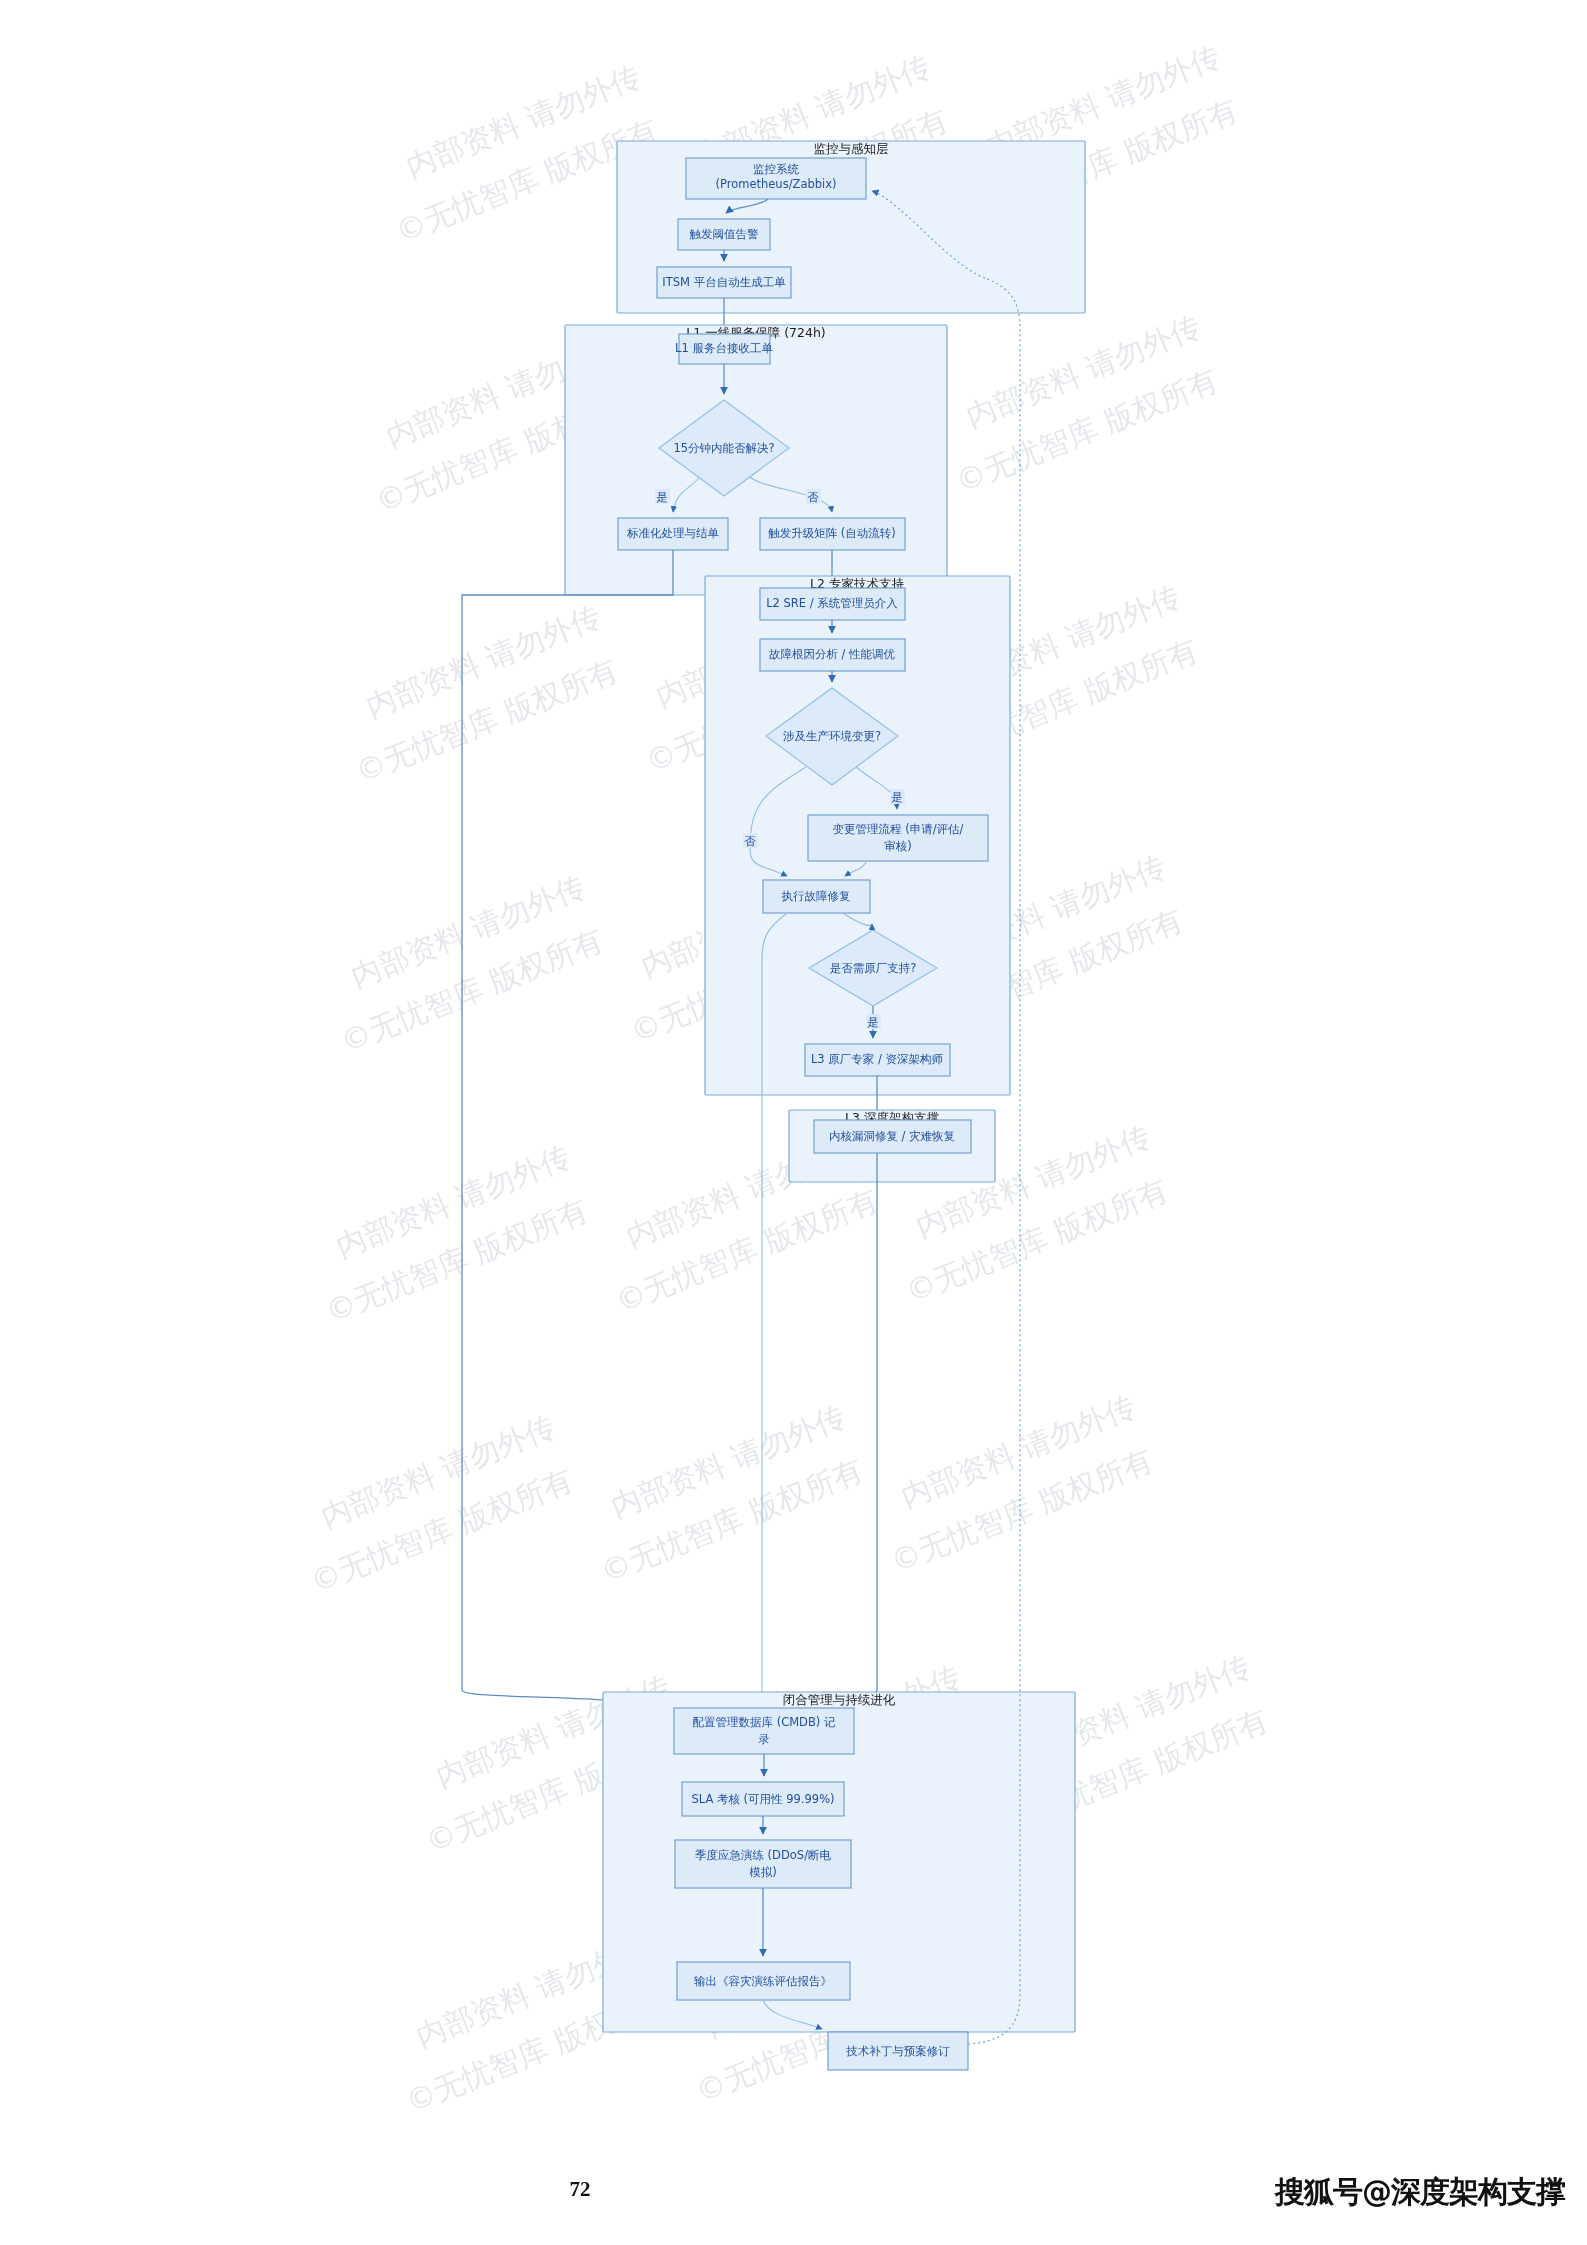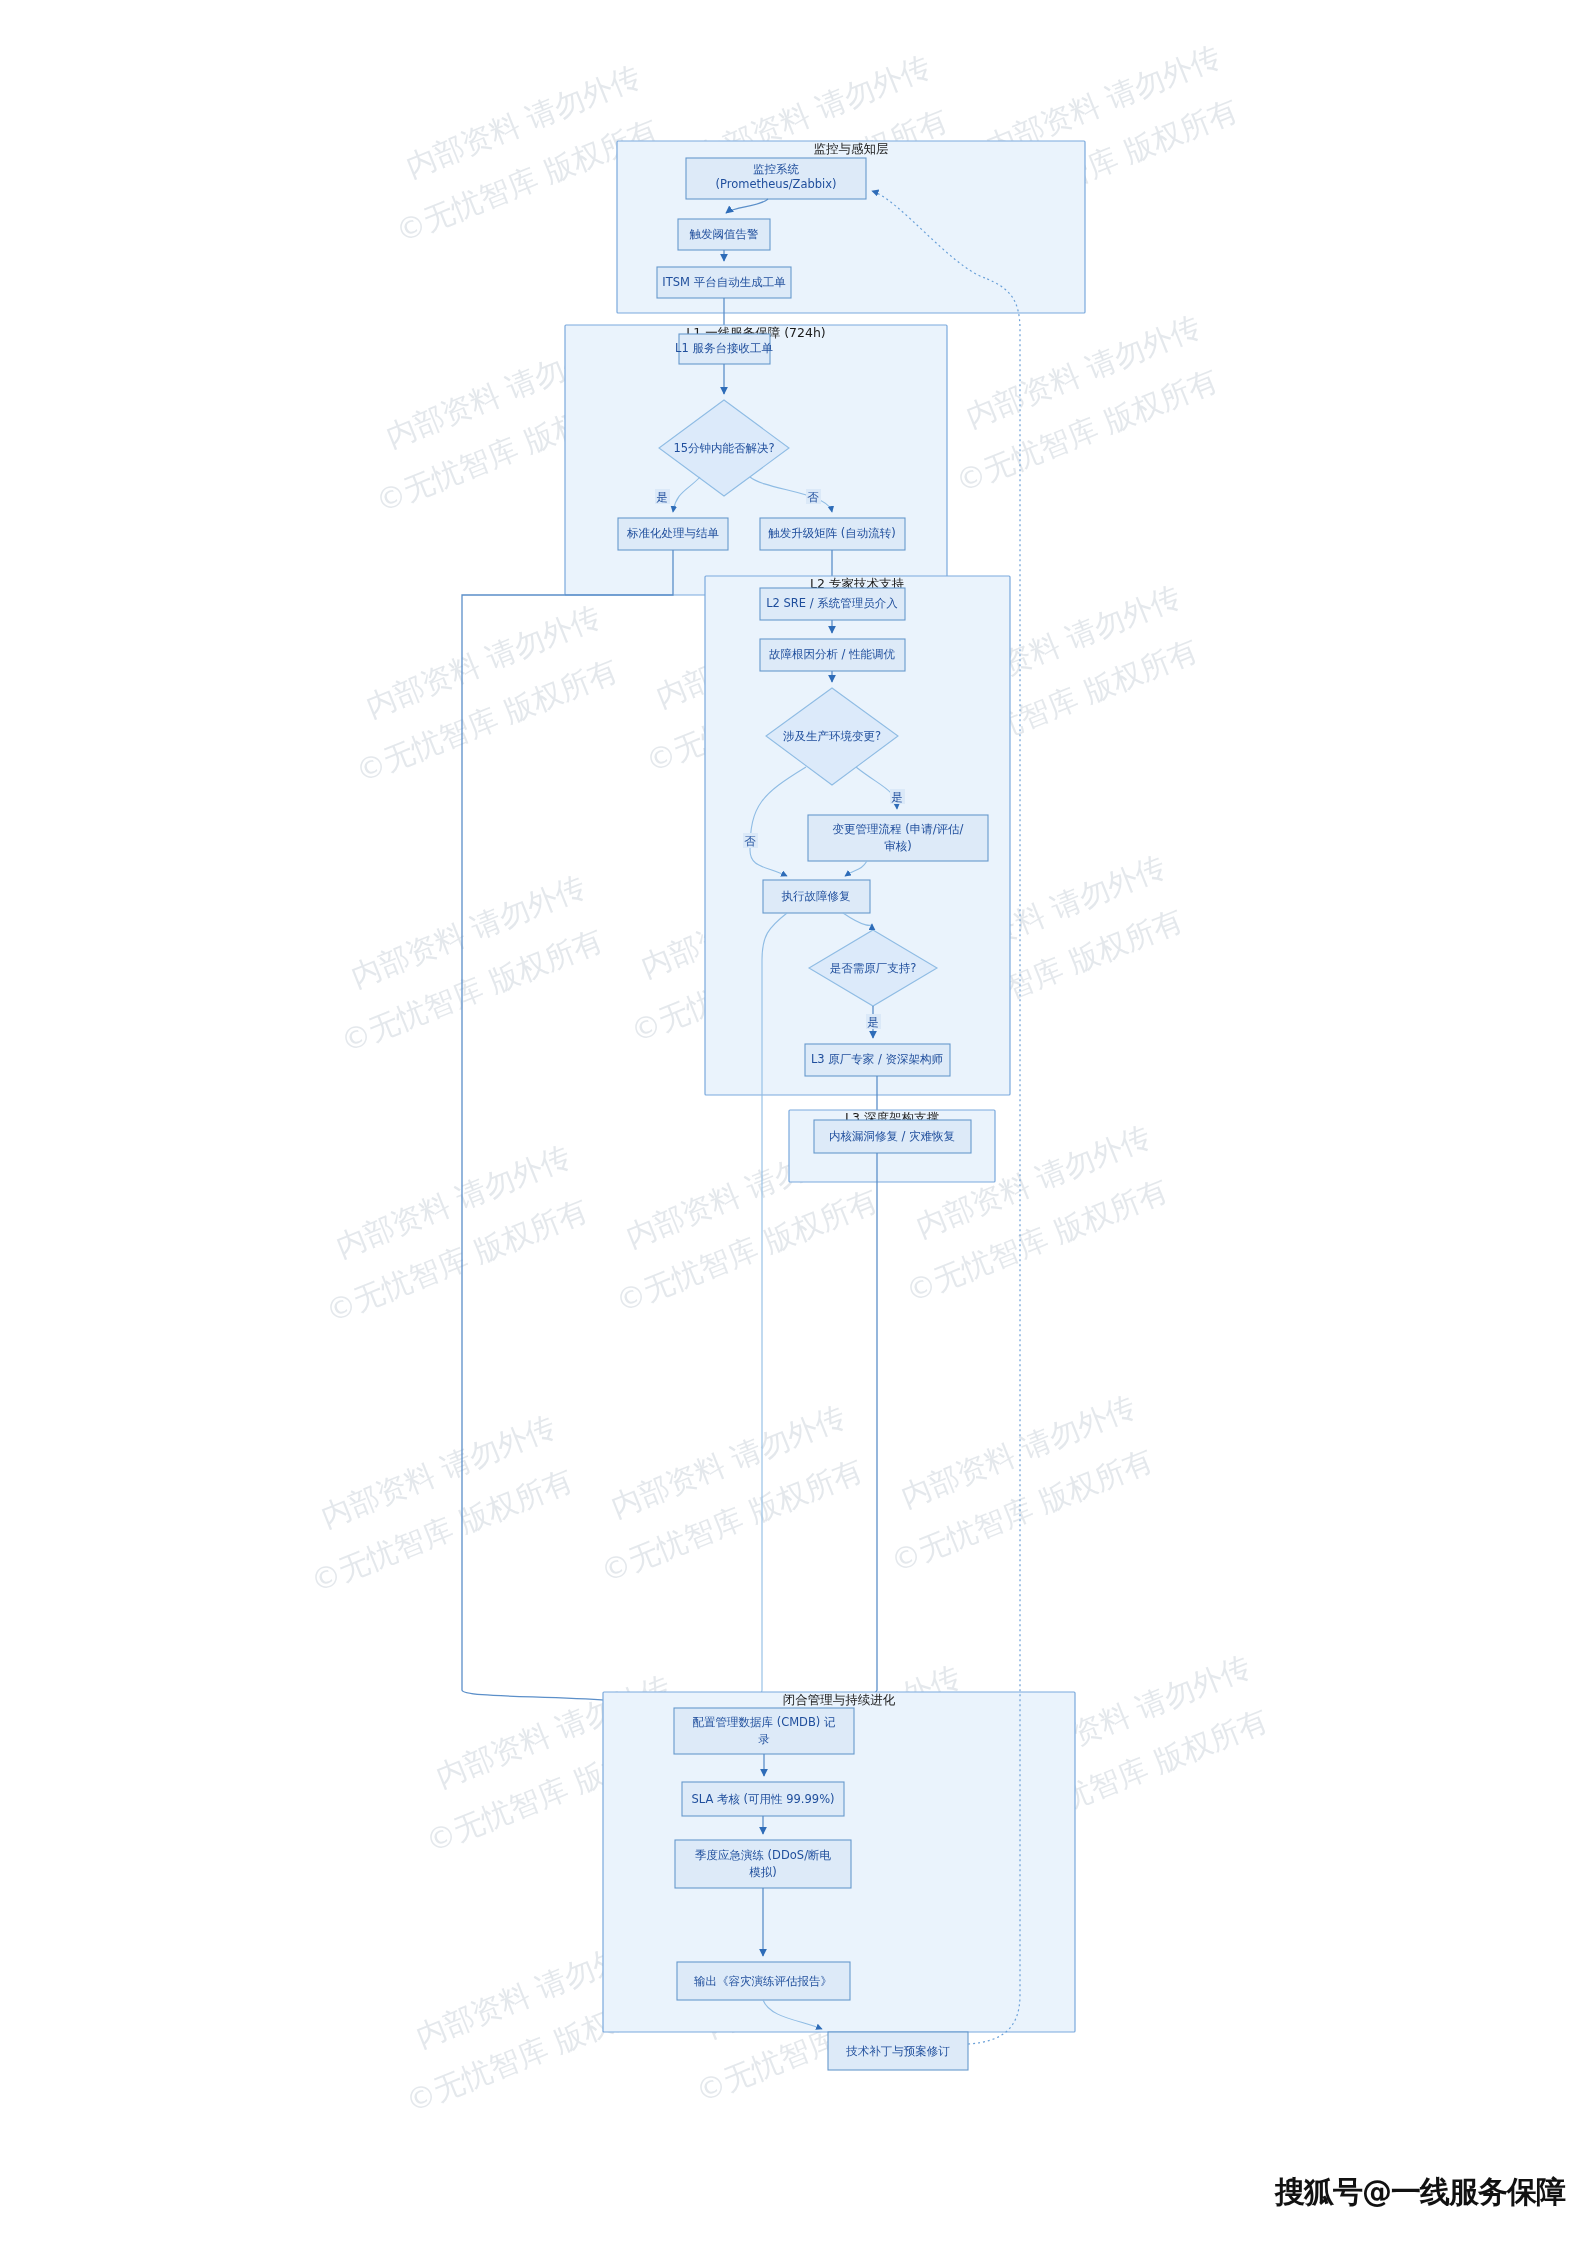--- a/index.html
+++ b/index.html
@@ -220,14 +220,15 @@
   <path class="edge" marker-end="url(#ar)" d="M764,1754 L764,1776"></path>
   <path class="edge" marker-end="url(#ar)" d="M763,1816 L763,1834"></path>
   <path class="edge" marker-end="url(#ar)" d="M763,1888 L763,1956"></path>
   <path class="edgeThin" marker-end="url(#ar)" d="M763,2000 C770,2018 800,2020 822,2029"></path>
 
   <path class="dash" d="M968,2044 C1000,2042 1020,2030 1020,1995 L1020,330 C1020,300 1010,288 985,278"></path>
   <path class="dash" marker-end="url(#ar)" d="M985,278 C950,266 900,200 872,191"></path>
 
 </svg>
 
-  <div id="brand">搜狐号@一线服务保障</div>
+  <div id="pagenum">72</div>
+  <div id="brand">搜狐号@深度架构支撑</div>
 </div>
 
 </body></html>

